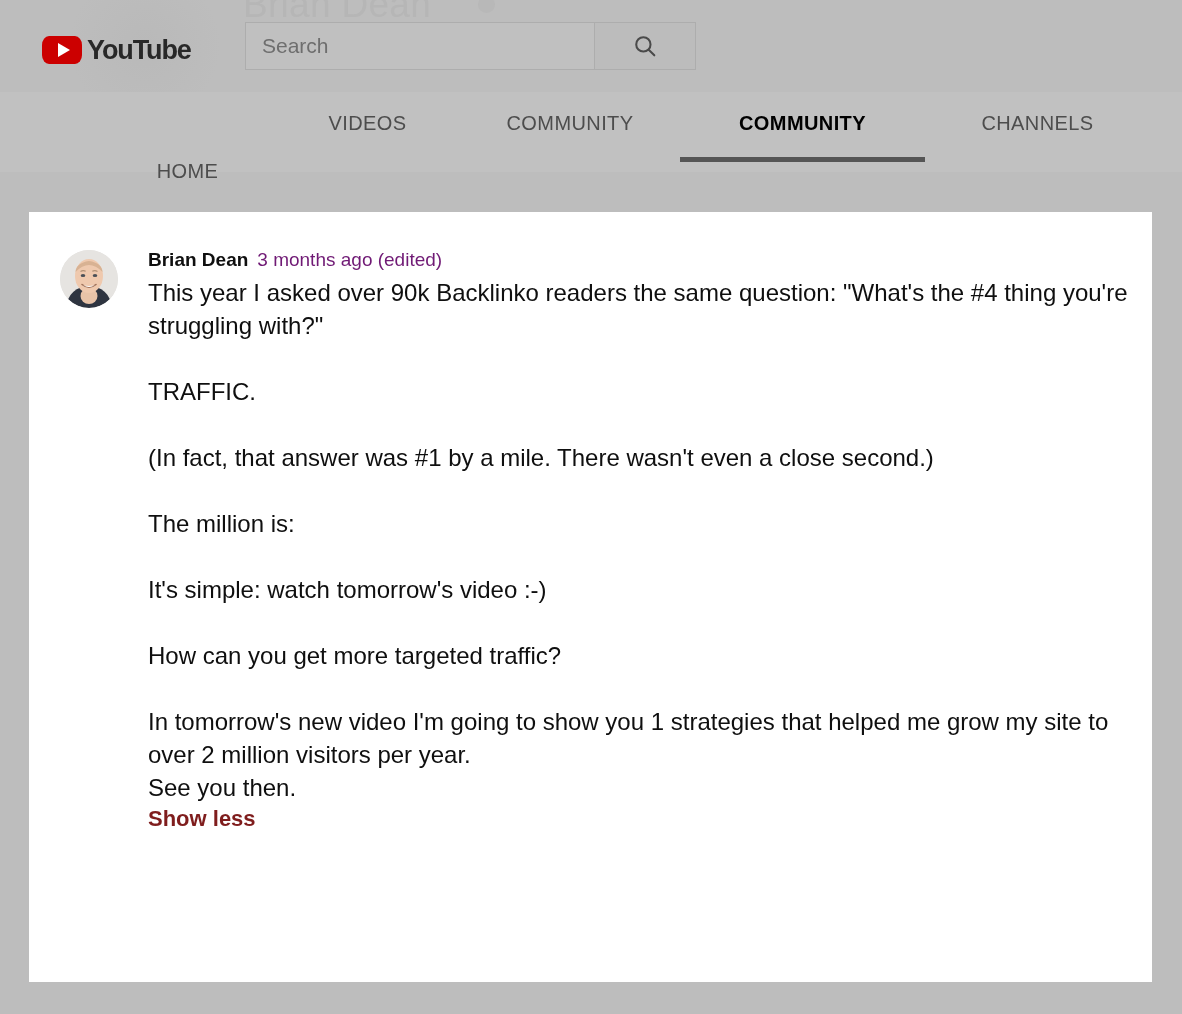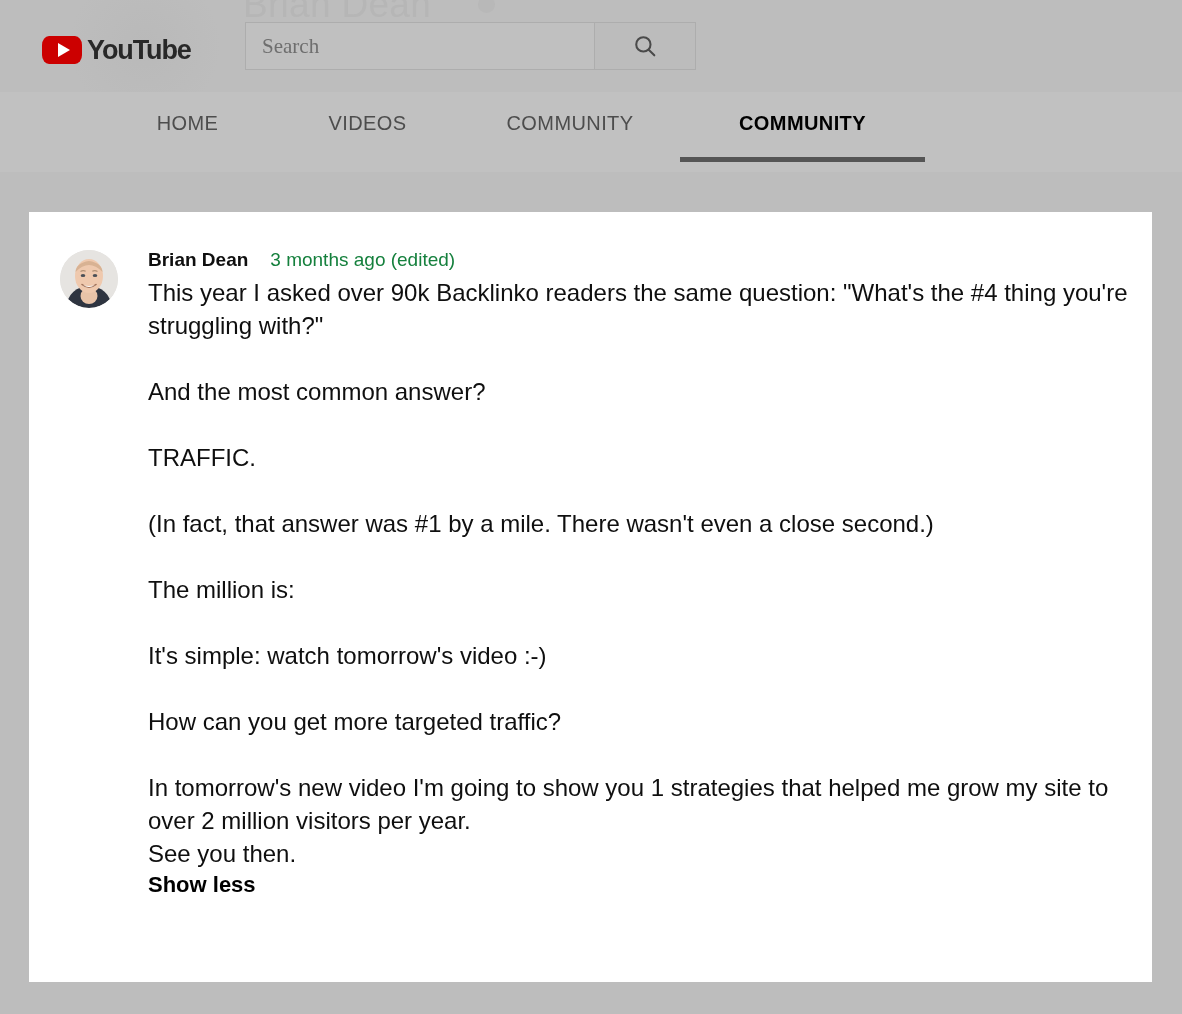--- a/index.html
+++ b/index.html
@@ -108,21 +108,21 @@
     display: flex;
     align-items: center;
   }
   .search-input {
     border: 0;
     outline: 0;
     background: transparent;
     width: 100%;
     height: 100%;
     padding: 0 0 0 16px;
-    font-family: Liberation Serif, serif;
+    font-family: Liberation Sans, sans-serif;
     font-size: 21px;
     color: #4a4a4a;
     box-sizing: border-box;
   }
   .search-input::placeholder { color: #6e6e6e; opacity: 1; }
   .search-btn {
     width: 101px;
     height: 100%;
     background: #bcbcbc;
     border: 1px solid #adadad;
@@ -208,40 +208,40 @@
     font-size: 19px;
     line-height: 24px;
     margin-bottom: 4px;
     white-space: nowrap;
   }
   .author {
     font-weight: 700;
     color: #0f0f0f;
   }
   .timestamp {
-    color: #15803d;
+    color: #701a75;
     font-weight: 400;
-    margin-left: 22px;
+    margin-left: 9px;
   }
 
   .post-text {
     font-size: 24px;
     line-height: 33px;
     color: #0f0f0f;
   }
   .post-text p {
     margin: 0 0 33px 0;
   }
   .post-text p:last-of-type { margin-bottom: 0; }
   .signoff { margin: 0; }
   .show-less {
     font-size: 22px;
     line-height: 30px;
     font-weight: 700;
-    color: #000000;
+    color: #7f1d1d;
     cursor: pointer;
     display: inline-block;
     margin-top: 0;
   }
 </style>
 </head>
 <body>
 
 <div class="banner-ghost">
   <div class="banner-ghost-blob"></div>
@@ -266,24 +266,25 @@
       <svg width="26" height="26" viewBox="0 0 24 24">
         <circle cx="10.5" cy="10.5" r="6.6" fill="none" stroke="#4a4a4a" stroke-width="1.9"></circle>
         <line x1="15.4" y1="15.4" x2="20.6" y2="20.6" stroke="#4a4a4a" stroke-width="1.9" stroke-linecap="round"></line>
       </svg>
     </div>
   </div>
 </div>
 
 <div class="tabbar">
   <div class="tabs" id="tabs">
-      <div class="tab" style="left: 100px; width: 175px;"><span>HOME</span></div>
+      <div class="tab" style="left: 100px; width: 175px; margin-top: 48px;"><span>HOME</span></div>
       <div class="tab" style="left: 280px; width: 175px;"><span>VIDEOS</span></div>
       <div class="tab" style="left: 470px; width: 200px;"><span>COMMUNITY</span></div>
       <div class="tab active" style="left: 680px; width: 245px;"><span>COMMUNITY</span><div class="tab-underline"></div></div>
+      <div class="tab" style="left: 945px; width: 185px;"><span>CHANNELS</span></div>
     </div>
 </div>
 
 <div class="card">
   <div class="post">
 
     <div class="avatar">
       <svg width="58" height="58" viewBox="0 0 58 58">
         <defs>
           <clipPath id="avclip">
@@ -306,21 +307,20 @@
       </svg>
     </div>
 
     <div class="post-body">
       <div class="post-header">
         <span class="author">Brian Dean</span><span class="timestamp">3 months ago (edited)</span>
       </div>
 
       <div class="post-text" id="post-text">
           <p>This year I asked over 90k Backlinko readers the same question:  "What's the #4 thing you're struggling with?"</p>
-          <p>And the most common answer?</p>
           <p>TRAFFIC.</p>
           <p>(In fact, that answer was #1 by a mile. There wasn't even a close second.)</p>
           <p>The million is:</p>
           <p>It's simple: watch tomorrow's video :-)</p>
           <p>How can you get more targeted traffic?</p>
           <p>In tomorrow's new video I'm going to show you 1 strategies that helped me grow my site to over 2 million visitors per year.</p>
         </div>
 
       <p class="post-text signoff">See you then.</p>
       <span class="show-less">Show less</span>

